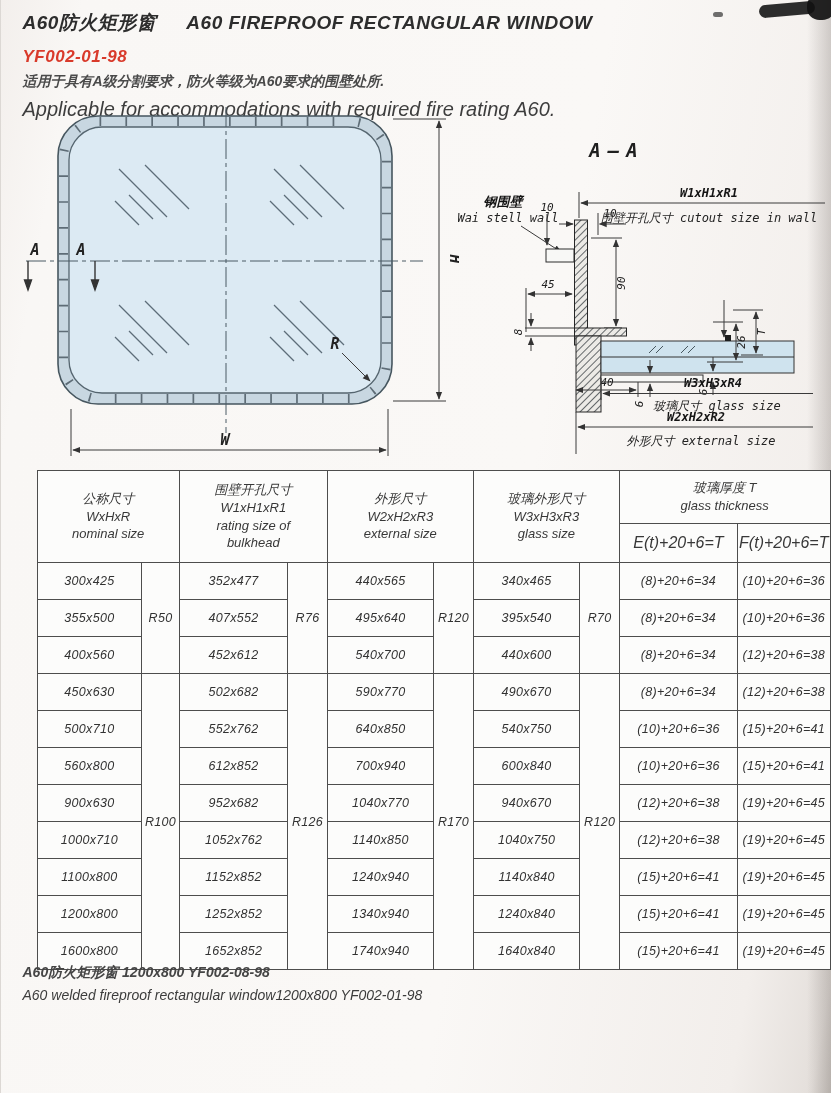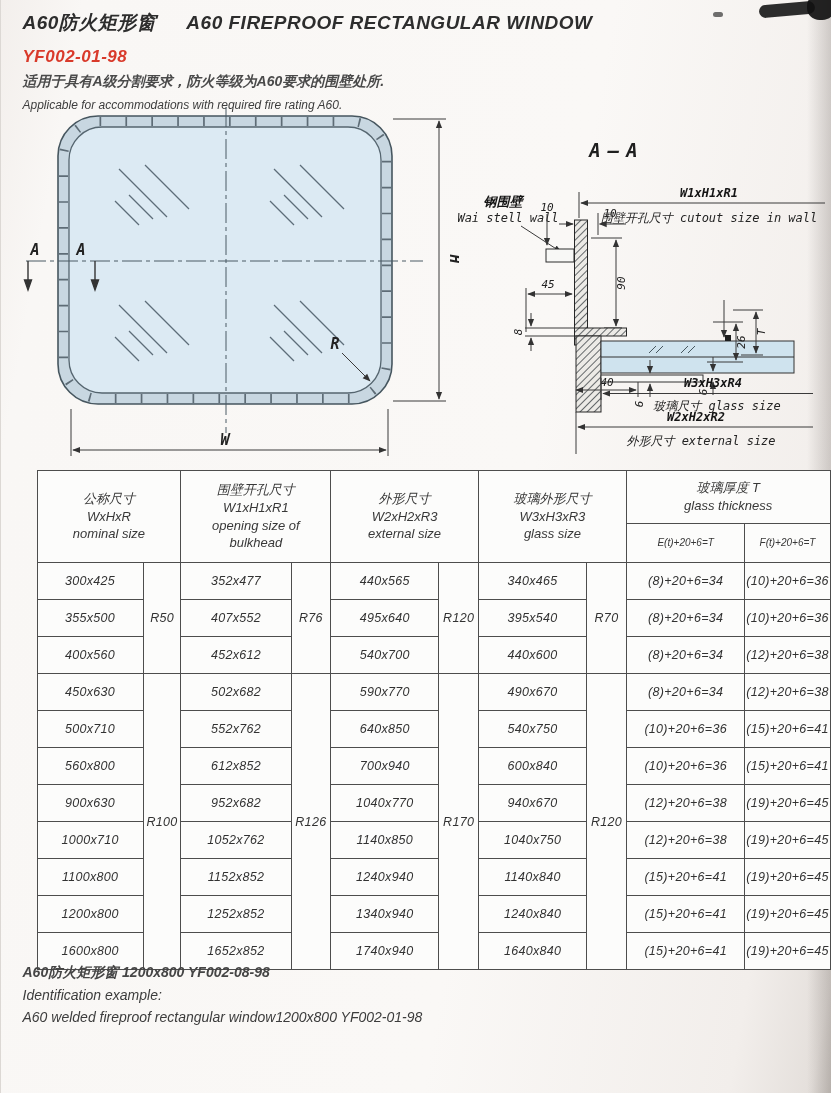--- a/index.html
+++ b/index.html
@@ -10,39 +10,39 @@
     background:linear-gradient(to right,rgba(0,0,0,0),rgba(70,60,55,.22));}
   .blob1{position:absolute;left:758px;top:3px;width:56px;height:13px;background:#161616;border-radius:7px;transform:rotate(-5deg);opacity:.9;}
   .blob2{position:absolute;left:806px;top:-6px;width:28px;height:26px;background:#111;border-radius:45%;opacity:.92;}
   .blob3{position:absolute;left:712px;top:12px;width:10px;height:5px;background:#333;border-radius:3px;opacity:.7;}
 
   .hdr{position:absolute;left:22px;top:10px;}
   .title{font-size:19px;font-weight:700;color:#2d2d2d;letter-spacing:.5px;}
   .title .cn{margin-right:30px;}
   .code{font-size:17px;font-weight:700;color:#d93a2b;margin-top:11px;letter-spacing:.5px;}
   .desc-cn{font-size:14px;font-weight:700;color:#4a4a4a;margin-top:6px;}
-  .desc-en{font-size:12px;color:#3d3d3d;margin-top:7px;}
+  .desc-en{font-size:20px;color:#3d3d3d;margin-top:7px;}
 
   .fv,.sv{position:absolute;}
   .fv{left:18px;top:103px;}
   .sv{left:450px;top:116px;}
   .fv text,.sv text{font-family:"DejaVu Sans Mono","Liberation Mono",monospace;}
   .dim{font-size:11px;fill:#232323;}
   .dimlg{font-size:15px;fill:#232323;font-weight:bold;}
   .ttl{font-size:19px;fill:#1f1f1f;font-weight:bold;letter-spacing:7px;}
   .lbl{font-size:12px;fill:#232323;}
   .lblb{font-size:12px;fill:#141414;font-weight:bold;}
   .lblcn{font-size:13px;fill:#141414;font-weight:bold;}
   .dl{stroke:#3a3a3a;stroke-width:1;fill:none;}
 
   table.spec{border-collapse:collapse;table-layout:fixed;position:absolute;left:36px;top:470px;background:#fcfcfb;}
   .spec th,.spec td{border:1px solid #4d4d4d;padding:0;}
   .spec thead th{font-size:13px;font-weight:400;color:#383838;line-height:1.35;padding:3px 1px;}
   .spec tr.h1 th{height:46px;vertical-align:middle;}
-  .spec tr.h2 th{height:32px;font-size:10px;}
+  .spec tr.h2 th{height:32px;font-size:16px;}
   .spec tbody td{height:36px;text-align:center;vertical-align:middle;font-size:12.5px;color:#323232;letter-spacing:.3px;}
 
   .footer{position:absolute;left:22px;top:961px;font-size:14px;color:#3c3c3c;line-height:22.5px;}
   .footer .cn{font-weight:700;color:#454545;}
 </style>
 </head>
 <body>
 
 <div class="page">
   <div class="page-curl"></div>
@@ -266,21 +266,21 @@
     <thead>
       <tr class="h1">
         <th colspan="2" rowspan="2">
           <div>公称尺寸</div>
           <div>WxHxR</div>
           <div>nominal size</div>
         </th>
         <th colspan="2" rowspan="2">
           <div>围壁开孔尺寸</div>
           <div>W1xH1xR1</div>
-          <div>opening size of</div>
+          <div>rating size of</div>
           <div>bulkhead</div>
         </th>
         <th colspan="2" rowspan="2">
           <div>外形尺寸</div>
           <div>W2xH2xR3</div>
           <div>external size</div>
         </th>
         <th colspan="2" rowspan="2">
           <div>玻璃外形尺寸</div>
           <div>W3xH3xR3</div>
@@ -391,16 +391,15 @@
         <td>1740x940</td>
         <td>1640x840</td>
         <td>(15)+20+6=41</td>
         <td>(19)+20+6=45</td>
       </tr>
     </tbody>
   </table>
 
   <div class="footer">
     <div class="cn">A60防火矩形窗  1200x800 YF002-08-98</div>
-    <div>Identification example:</div>
     <div>A60 welded fireproof rectangular window1200x800 YF002-01-98</div>
   </div>
 </div>
 
 </body></html>

